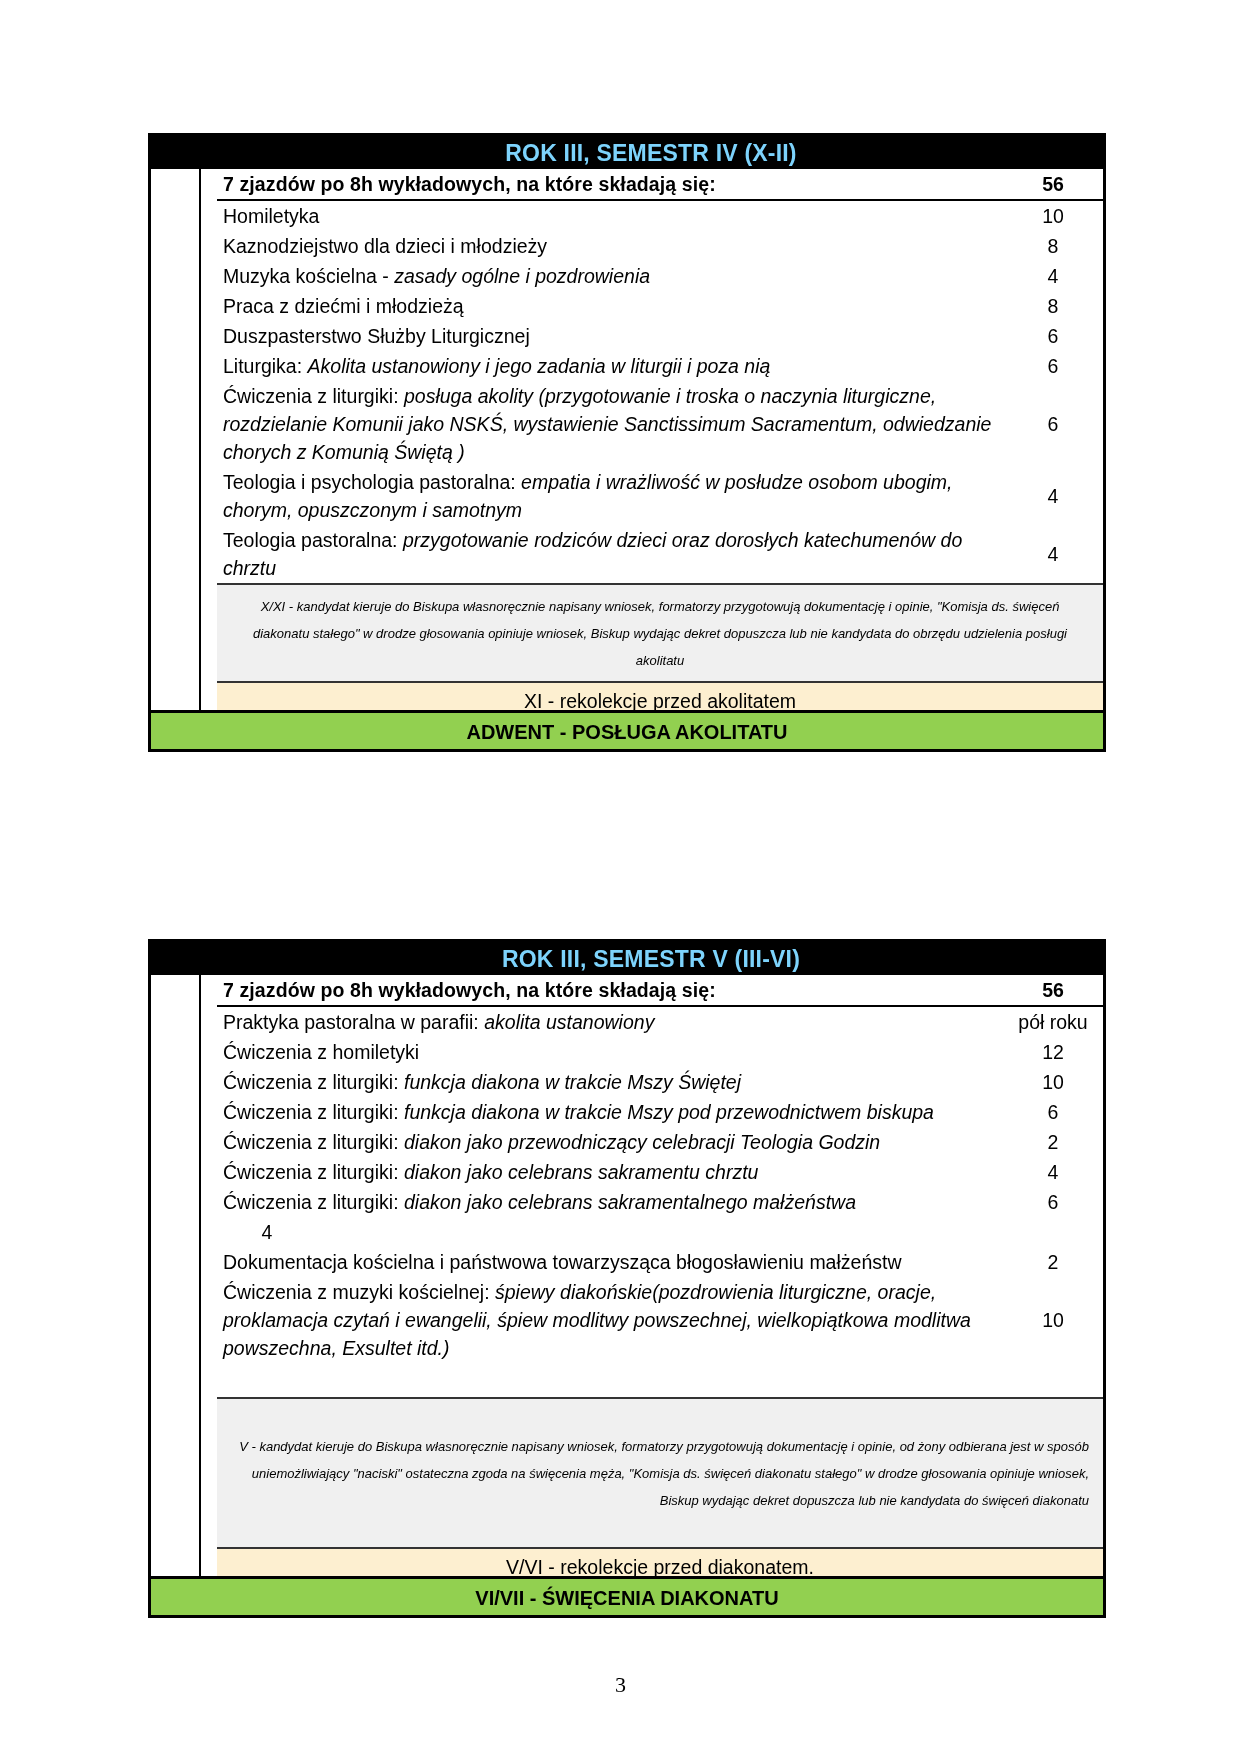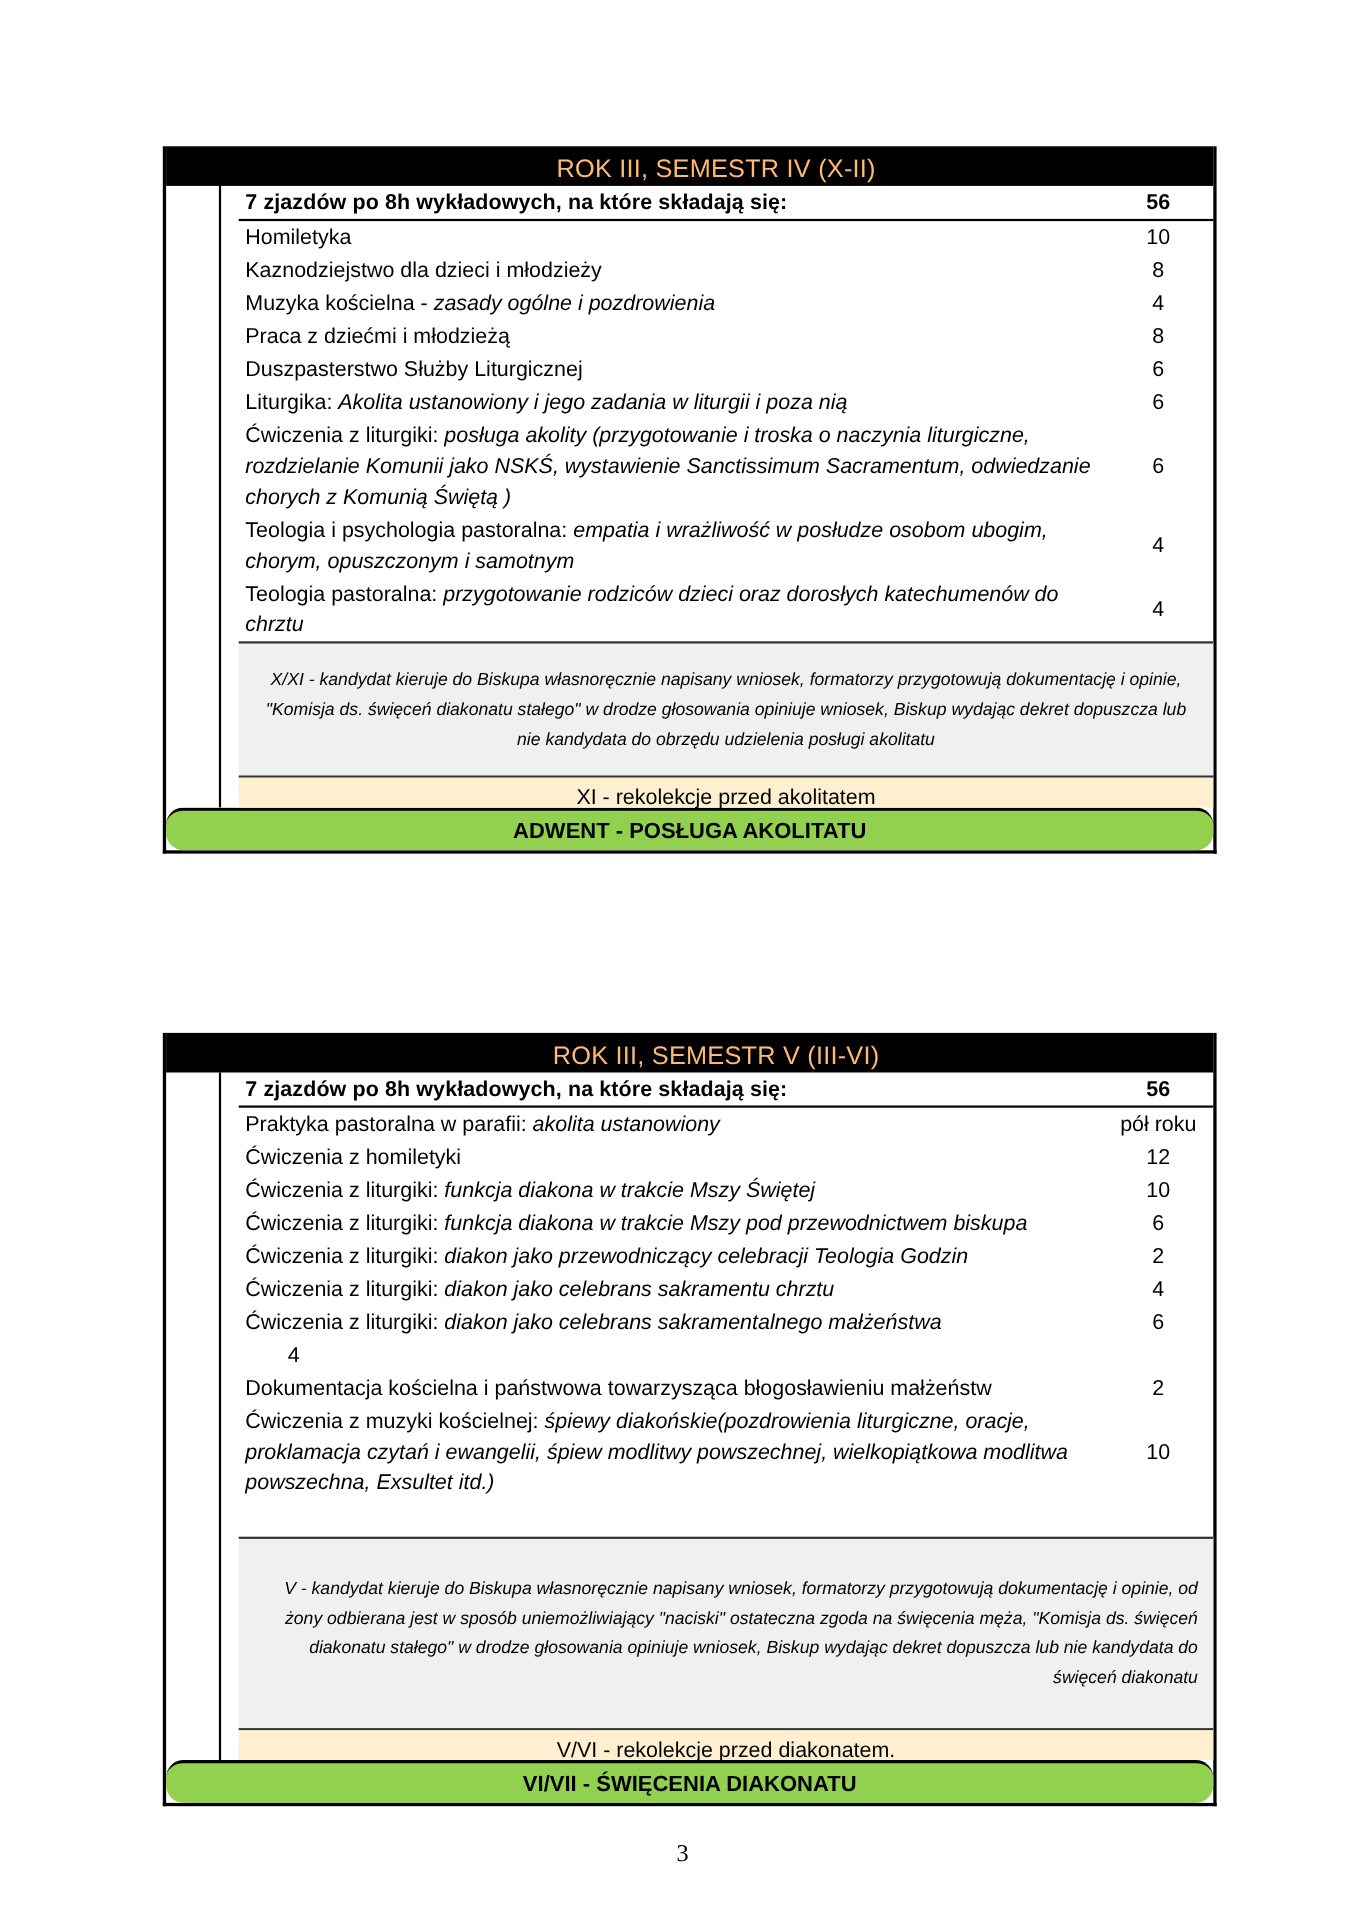--- a/index.html
+++ b/index.html
@@ -2,44 +2,44 @@
 <html><head>
   <meta charset="utf-8">
   <style>
     html, body { margin: 0; padding: 0; background: #ffffff; }
     body { width: 1241px; height: 1755px; position: relative; overflow: hidden;
            font-family: "Liberation Sans", sans-serif; color: #000; }
     .tbl { position: absolute; left: 148px; width: 958px; box-sizing: border-box;
            border-left: 3px solid #000; border-right: 3px solid #000; border-bottom: 3px solid #000; }
     .tbl1 { top: 133px; }
     .tbl2 { top: 939px; }
-    .hdr { background: #000; color: #fdba74; font-weight: normal; font-size: 23px;
+    .hdr { background: #000; color: #7dd3fc; font-weight: bold; font-size: 23px;
            text-align: center; height: 36px; line-height: 40px; letter-spacing: 0.2px; }
     .hdr span { display: inline-block; padding-left: 48px; }
     .body { display: flex; }
     .gutter { width: 48px; flex: none; border-right: 2px solid #000; }
     .content { flex: 1; margin-left: 16px; }
     .row { display: flex; align-items: center; font-size: 19.5px; line-height: 28px; }
     .row .lbl { flex: 1; padding-left: 6px; padding-right: 10px; }
     .row .val { width: 100px; flex: none; text-align: center; }
     .row.total { font-weight: bold; border-bottom: 2px solid #000; height: 30px; }
     .row.total .lbl { letter-spacing: 0.1px; }
     .tbl1 .row.plain { height: 30px; }
     .tbl2 .row.plain { height: 30px; }
     .row.multi { padding: 1px 0; justify-content: flex-end; }
     .row.multi .lbl { line-height: 28px; }
     em { font-style: italic; }
     .note { background: #f0f0f0; border-top: 2px solid #333; border-bottom: 2px solid #333;
-            font-style: italic; font-size: 16px; line-height: 27px; text-align: center;
-            padding: 12px 14px; display: flex; align-items: center; justify-content: center; }
+            font-style: italic; font-size: 13px; line-height: 27px; text-align: center;
+            padding: 0 14px; display: flex; align-items: center; justify-content: center; }
     .tbl1 .note { height: 96px; }
     .tbl2 .note { height: 148px; margin-top: 34px; text-align: right; }
     .retreat { background: #fdefd0; text-align: center; font-size: 19.5px; height: 27px; line-height: 36px; }
     .event { background: #92d050; text-align: center; font-weight: bold; font-size: 20px;
-             height: 36px; line-height: 38px; border-top: 3px solid #000; border-radius: 16px; }
+             height: 36px; line-height: 38px; border-top: 3px solid #000; }
     .pagenum { position: absolute; top: 1672px; left: 0; width: 1241px; text-align: center;
                font-family: "Liberation Serif", serif; font-size: 22px; }
   </style>
 </head>
 <body>
 
 <div class="tbl tbl1">
   <div class="hdr"><span>ROK III, SEMESTR IV (X-II)</span></div>
   <div class="body">
     <div class="gutter"></div>

